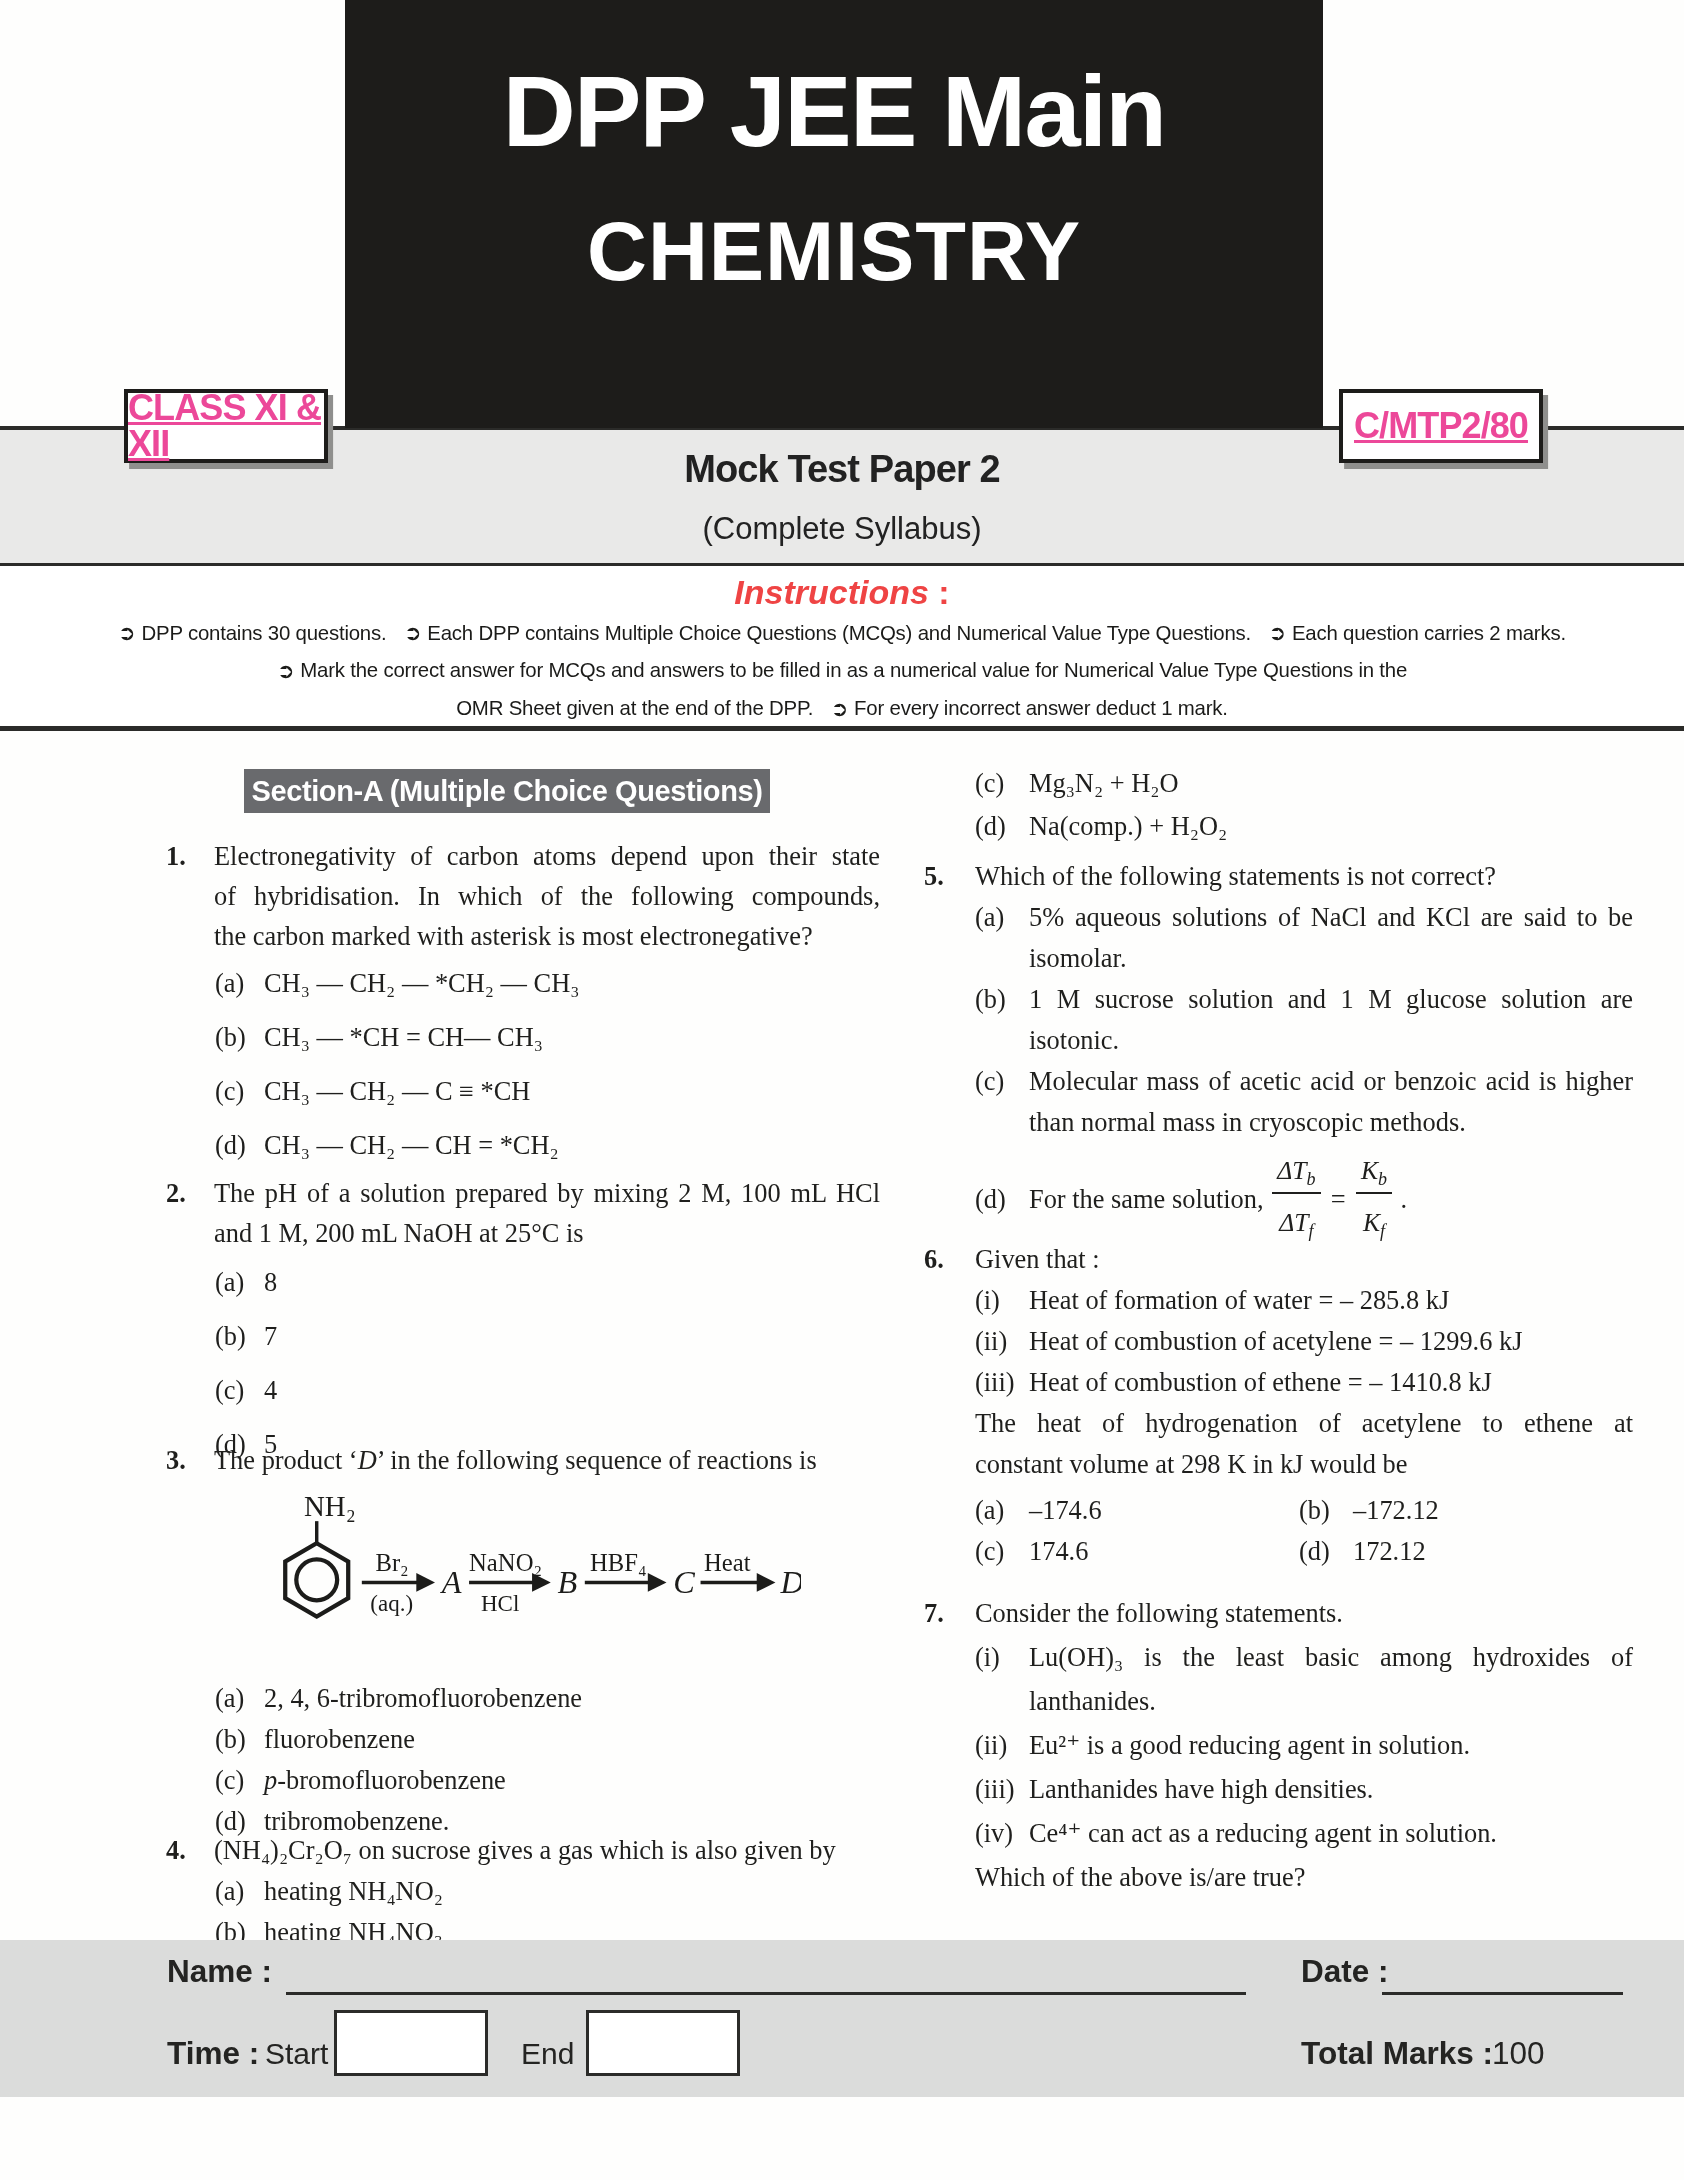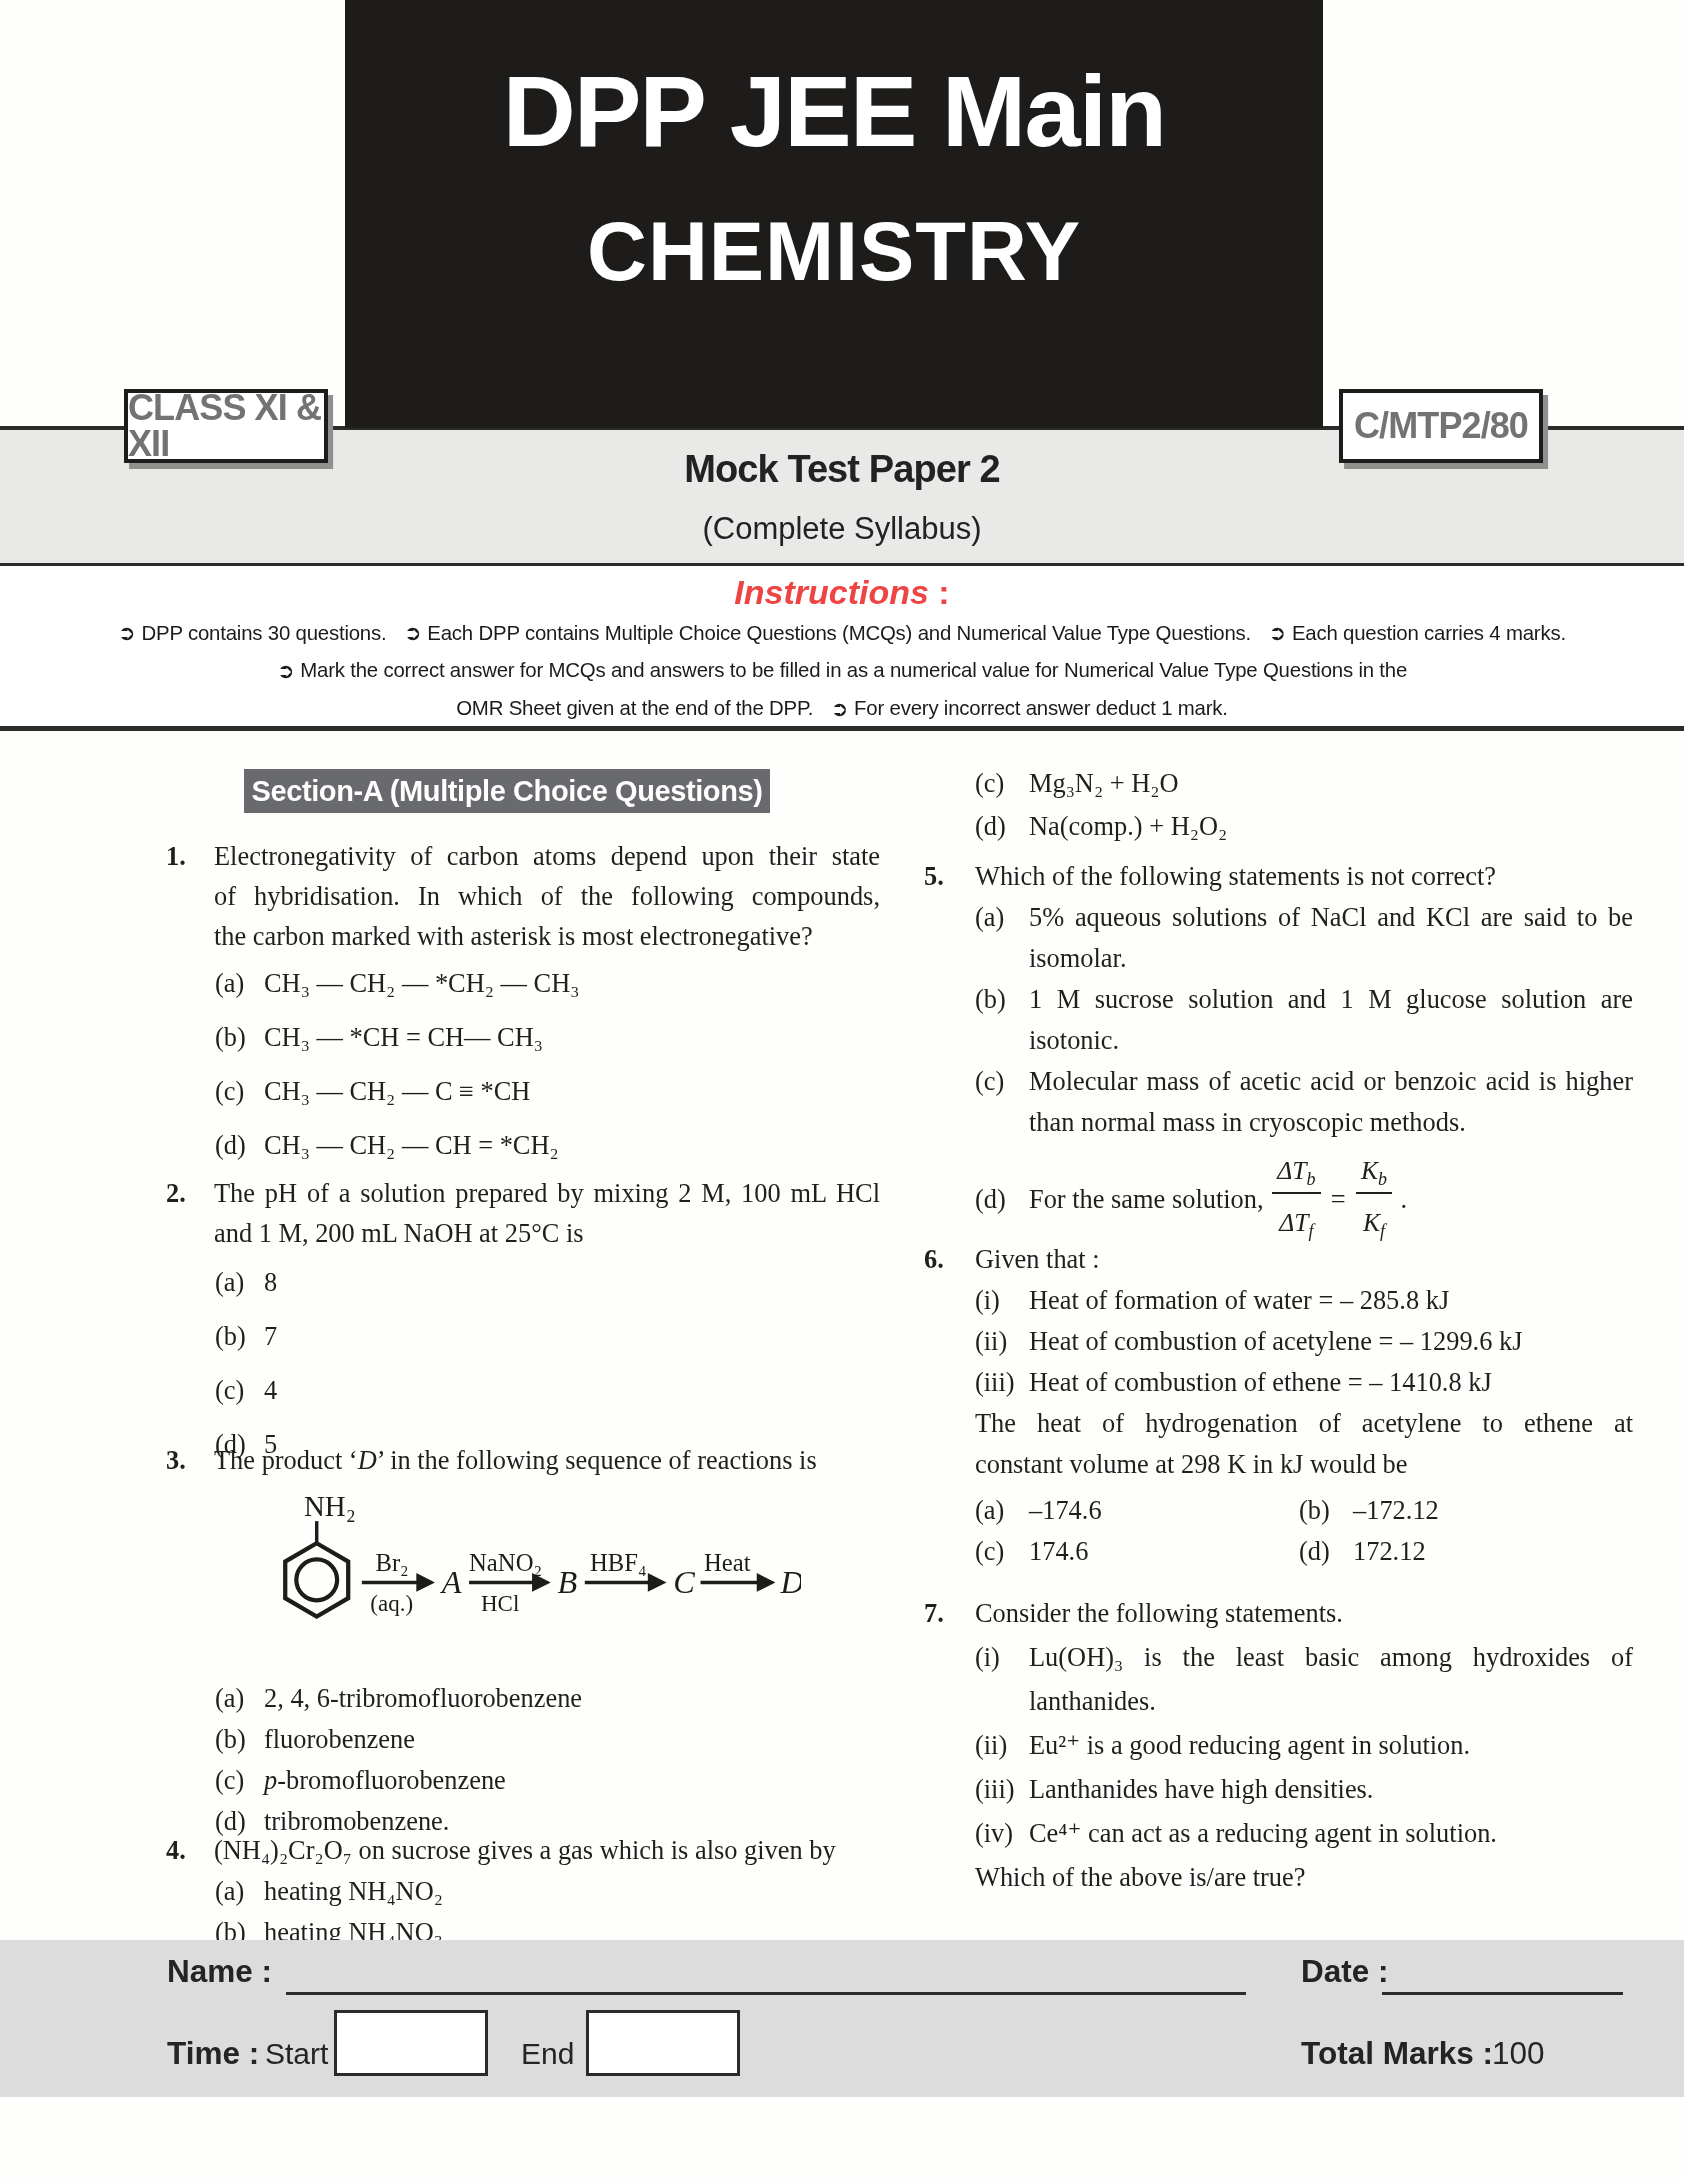--- a/index.html
+++ b/index.html
@@ -28,21 +28,21 @@
   .hr3{top:726px;height:5.1px;}
 
   .band-bg{position:absolute;left:0;top:430px;width:1684px;height:133px;background:var(--band);z-index:0;}
   .band-title{position:absolute;left:0;top:450px;width:1684px;text-align:center;
     font:bold 38px/1 var(--sans);letter-spacing:-0.9px;color:#222;z-index:3;}
   .band-sub{position:absolute;left:0;top:513px;width:1684px;text-align:center;
     font:31px/1 var(--sans);letter-spacing:0;color:#222;z-index:3;}
 
   .badge{position:absolute;top:389px;height:74px;background:#fff;border:4.3px solid var(--black);
     display:flex;align-items:center;justify-content:center;font:bold 36px/1 var(--sans);
-    letter-spacing:-0.9px;color:#737373;z-index:5;box-shadow:5.1px 6px 0 #8f8f8d;}
+    letter-spacing:-0.9px;color:#ec4899;z-index:5;box-shadow:5.1px 6px 0 #8f8f8d;text-decoration:underline;}
   .badge-class{left:124px;width:204px;}
   .badge-code{left:1339px;width:204px;}
 
   
   .instr{position:absolute;left:0;top:566px;width:1684px;height:159px;background:#fff;z-index:2;text-align:center;}
   .instr-title{margin-top:8.5px;font:bold 34px/1 var(--sans);color:#ef4444;}
   .instr-title .it{font-style:italic;}
   .il{margin-top:12px;font:20.4px/1.1 var(--sans);color:#1b1b19;letter-spacing:-0.2px;}
   .il + .il{margin-top:14.5px;}
   .bul{font-size:21px;margin:0 6px 0 12px;position:relative;top:0.9px;}
@@ -112,21 +112,21 @@
   <div class="band-sub">(Complete Syllabus)</div>
 
   <div class="badge badge-class">CLASS XI &amp; XII</div>
   <div class="badge badge-code">C/MTP2/80</div>
 
   <div class="instr">
     <div class="instr-title"><span class="it">Instructions</span><span> :</span></div>
     <div class="il">
       <span class="bul">➲</span><span>DPP contains 30 questions.</span>
       <span class="bul">➲</span><span>Each DPP contains Multiple Choice Questions (MCQs) and Numerical Value Type Questions.</span>
-      <span class="bul">➲</span><span>Each question carries 4 marks.</span>
+      <span class="bul">➲</span><span>Each question carries 2 marks.</span>
     </div>
     <div class="il">
       <span class="bul">➲</span><span>Mark the correct answer for MCQs and answers to be filled in as a numerical value for Numerical Value Type Questions in the</span>
     </div>
     <div class="il">
       <span>OMR Sheet given at the end of the DPP.</span>
       <span class="bul">➲</span><span>For every incorrect answer deduct 1 mark.</span>
     </div>
   </div>
   <div class="hr hr3"></div>

